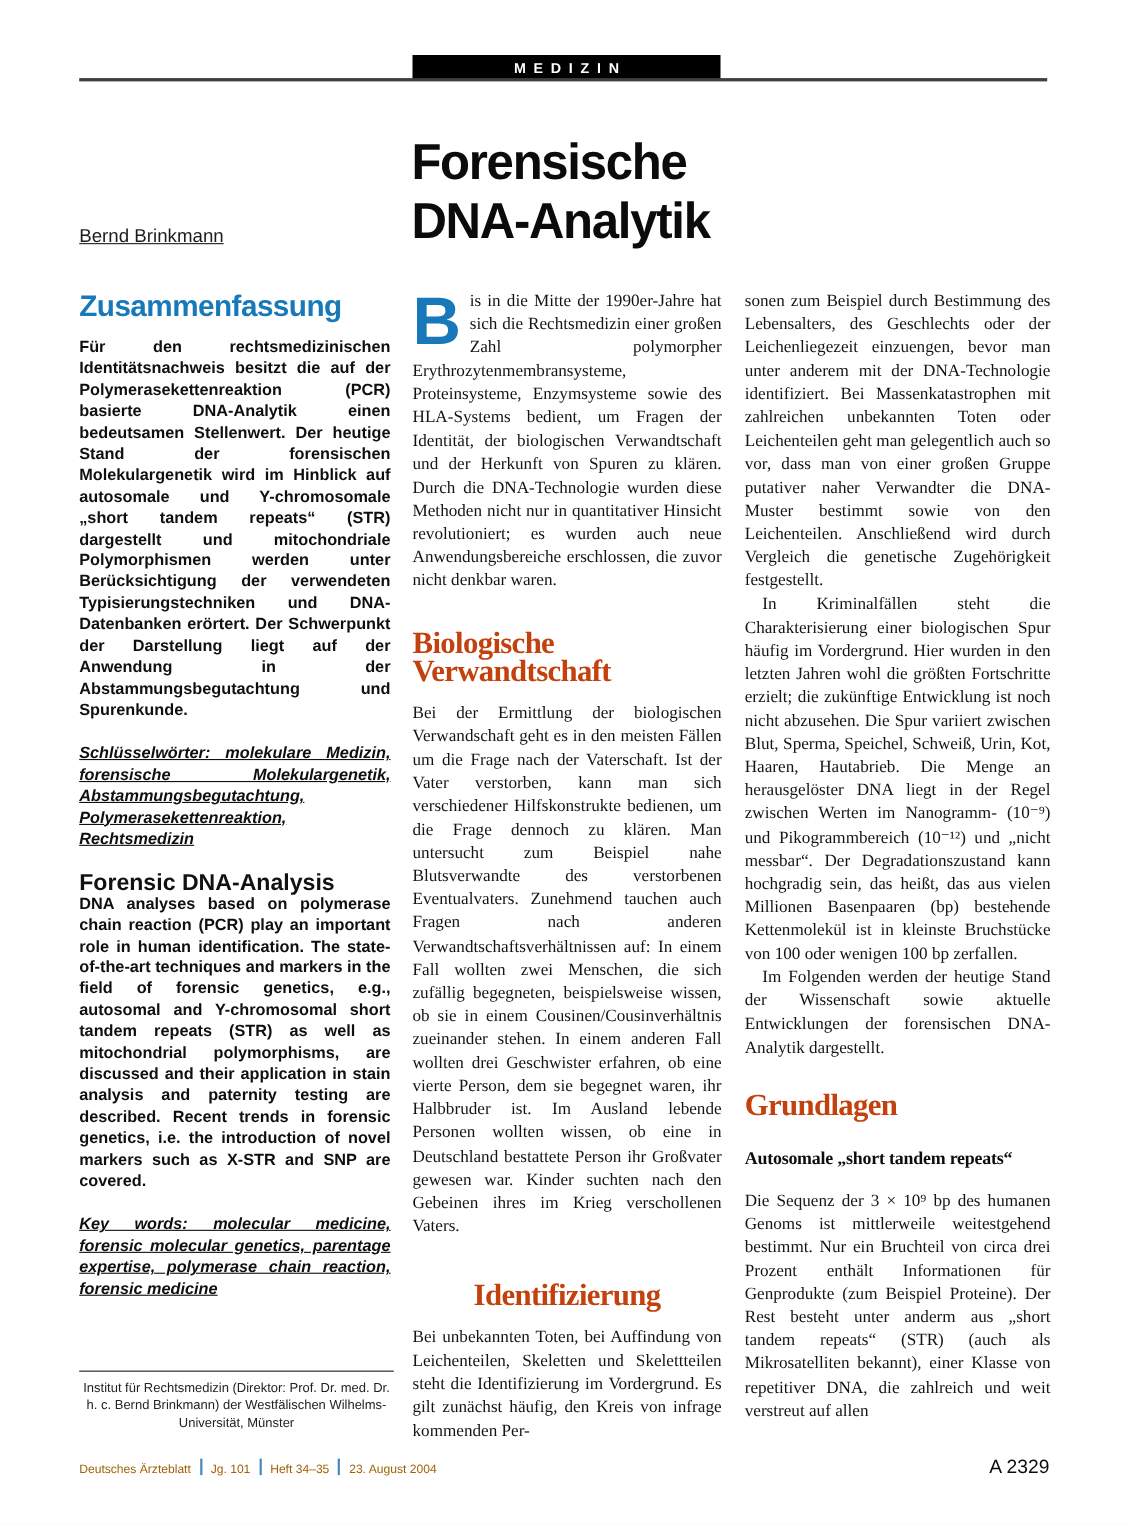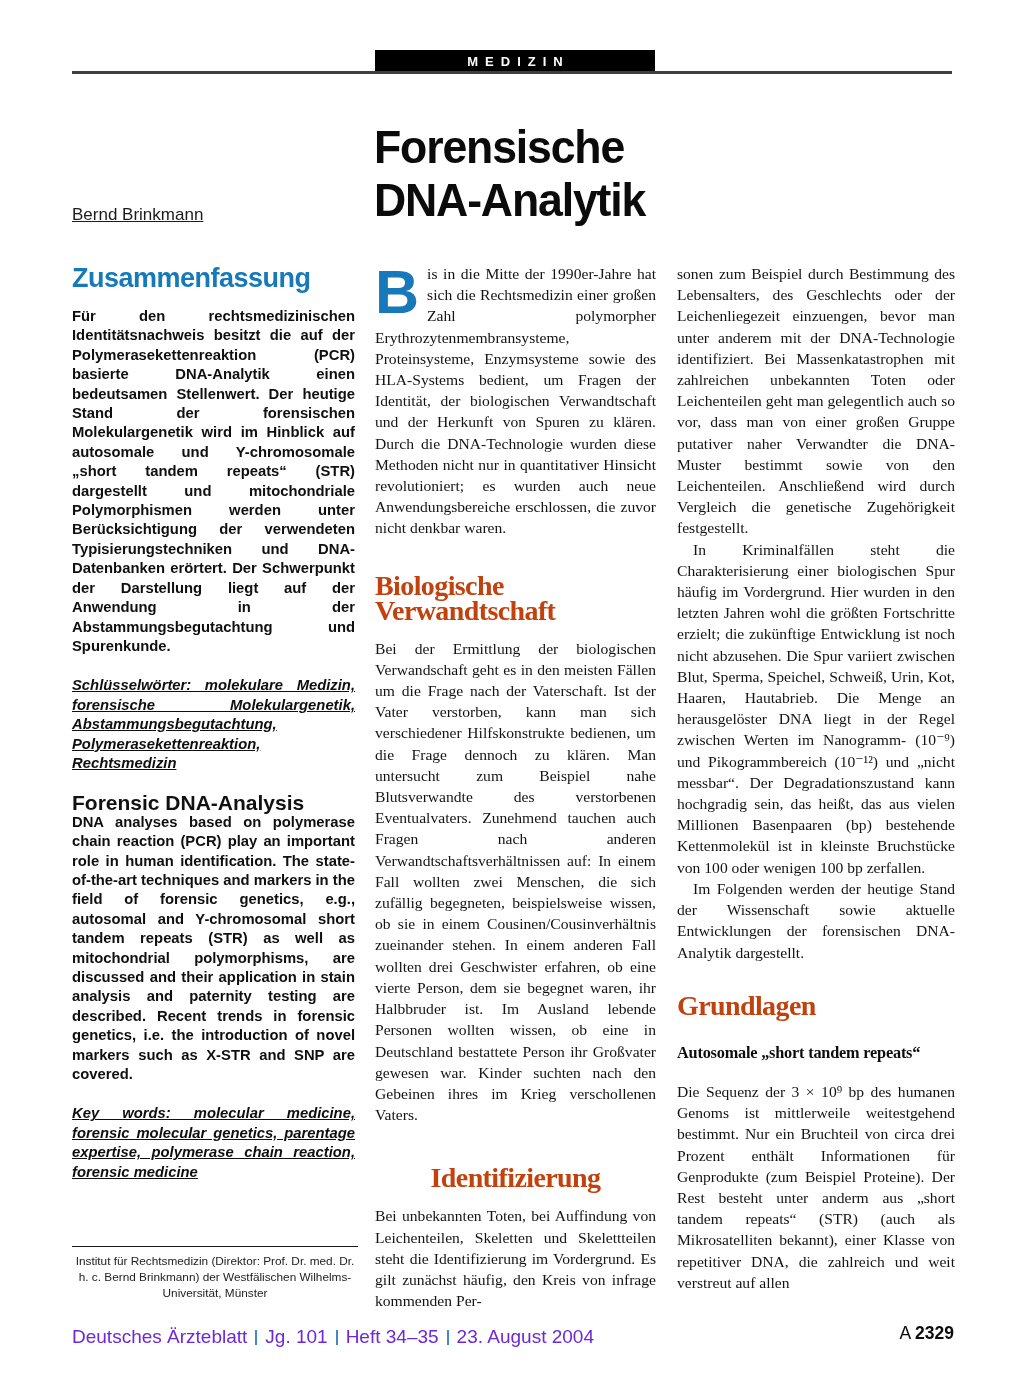--- a/index.html
+++ b/index.html
@@ -68,31 +68,31 @@
     font-size:16.3px; letter-spacing:-0.2px; color:#0d0d0d;
     margin:24px 0 18px 0; text-align:left;
   }
   
   .footnote {
     position:absolute; left:72px; top:1246px; width:286px;
     border-top:1.5px solid #1a1a1a; padding-top:6px;
     font-size:11.8px; line-height:16px; color:#222; text-align:center;
   }
   .footer-left {
-    position:absolute; left:72px; top:1326px; font-size:19px; color:#6d28d9;
+    position:absolute; left:72px; top:1326px; font-size:11px; color:#a16207;
     white-space:nowrap;
   }
   .footer-left .sep {
     display:inline-block; width:2px; height:15px; background:#4788c0;
     margin:0 8px; vertical-align:-2px;
   }
   .footer-right {
     position:absolute; right:70px; top:1323px; font-size:17.5px; color:#0c0c0c;
   }
-  .footer-right .pg-num { font-weight:bold; margin-left:4px; }
+  .footer-right .pg-num { font-weight:normal; margin-left:4px; }
 </style>
 </head>
 <body>
 
 <div class="page">
 
   <div class="medizin-bar">
     <span>MEDIZIN</span>
   </div>
   <div class="header-rule"></div>

